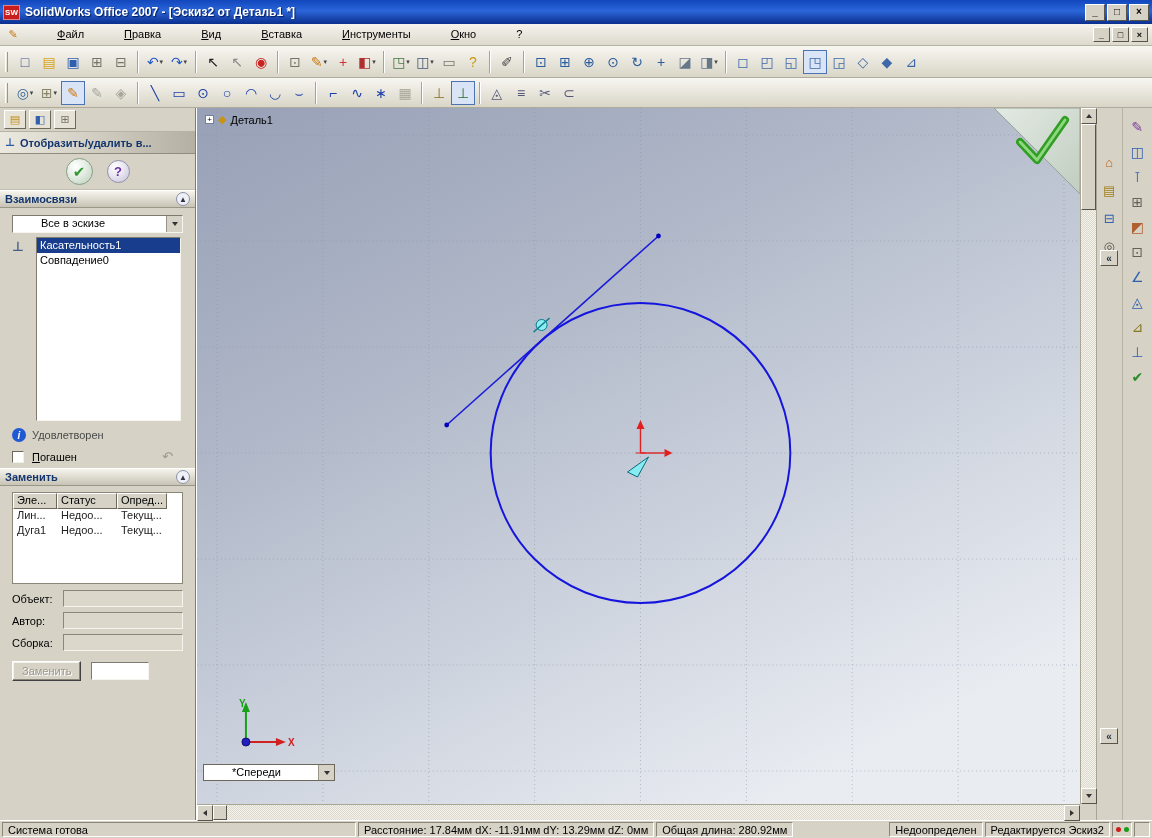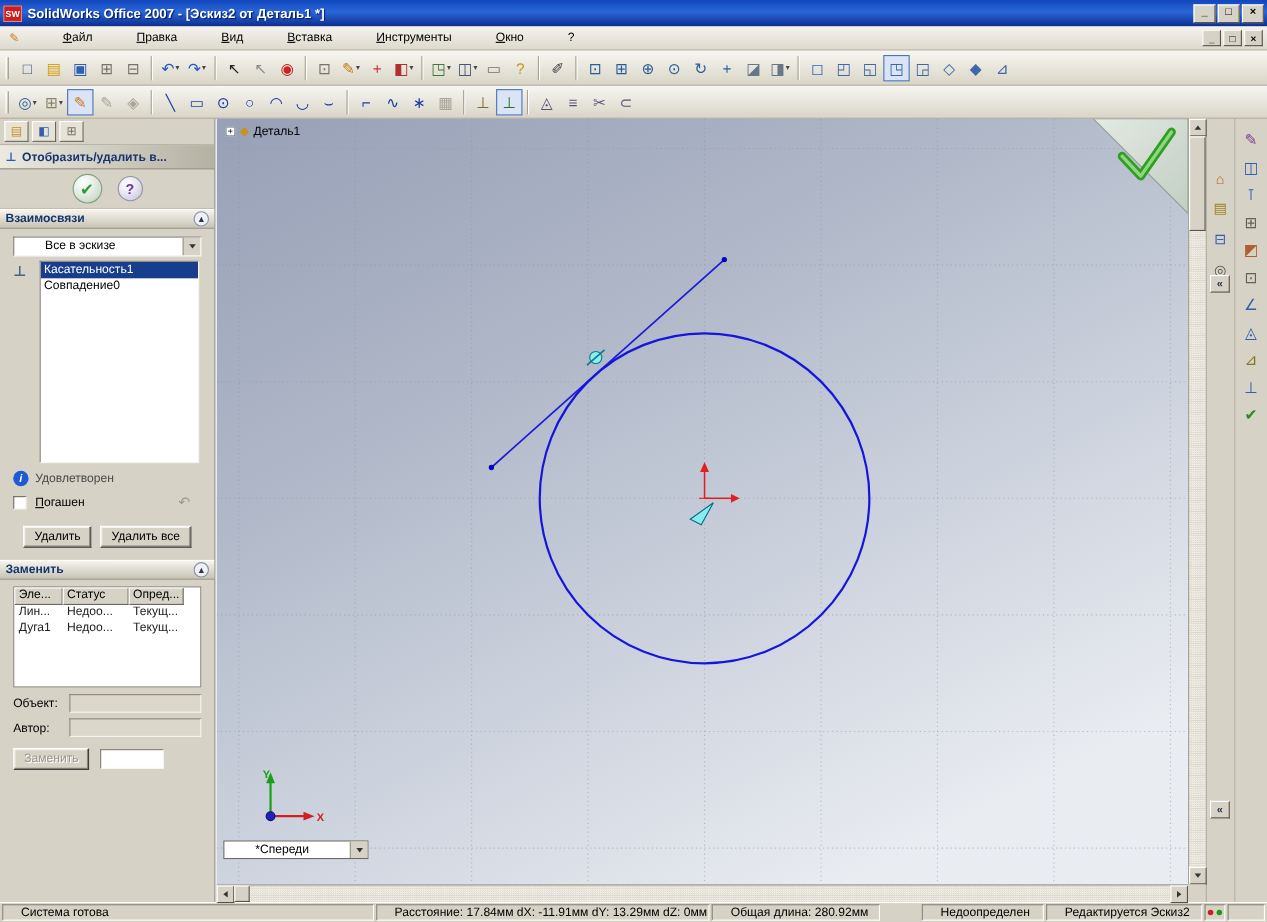--- a/index.html
+++ b/index.html
@@ -99,21 +99,21 @@
   
   .right-pane { width:56px; flex:0 0 56px; display:flex; background:#d6d2c6; border-left:1px solid #aaa696; }
   .task-strip { width:26px; position:relative; border-right:1px solid #b6b2a4; display:flex; flex-direction:column; align-items:center; padding-top:44px; gap:8px; }
   .task-btn { width:20px; height:20px; display:flex; align-items:center; justify-content:center; font-size:13px; border:1px solid transparent; }
   .chevron-btn { position:absolute; left:3px; width:18px; height:16px; background:#d6d2c6; border:1px solid; border-color:#fff #58544a #58544a #fff; font-size:10px; font-weight:bold; display:flex; align-items:center; justify-content:center; color:#234; }
   .cmd-strip { width:30px; display:flex; flex-direction:column; align-items:center; padding-top:8px; gap:3px; }
   .cmd-strip .tb-btn { min-width:24px; height:22px; }
 
   
   .statusbar { height:18px; flex:0 0 auto; background:#d6d2c6; border-top:1px solid #fff; display:flex; align-items:stretch; gap:2px; padding:1px 2px; }
-  .sb-seg { border:1px solid; border-color:#8a8678 #fff #fff #8a8678; padding:1px 16px; white-space:nowrap; overflow:hidden; display:flex; align-items:center; gap:3px; }
+  .sb-seg { border:1px solid; border-color:#8a8678 #fff #fff #8a8678; padding:1px 5px; white-space:nowrap; overflow:hidden; display:flex; align-items:center; gap:3px; }
   .sb-ready { width:354px; }
   .sb-spacer { flex:1; border-color:transparent; }
   .sb-dot { width:20px; justify-content:center; padding:1px 2px; }
   .dotr { width:5px; height:5px; border-radius:50%; background:#cc2020; }
   .dotg { width:5px; height:5px; border-radius:50%; background:#1a9a1a; }
   .sb-blank { width:16px; }
 </style>
 </head>
 <body>
 
@@ -398,24 +398,20 @@
         <span class="info-icon">i</span>
         <span>Удовлетворен</span>
       </div>
 
       <div class="check-row">
         <span class="checkbox"></span>
         <span class="ul-first">Погашен</span>
         <span class="undo-glyph">↶</span>
       </div>
 
-      <div class="btn-row">
-        <span class="push-btn ul-first">Удалить</span>
-        <span class="push-btn ul-first">Удалить все</span>
-      </div>
 
       <div class="section-header">
         <span>Заменить</span>
         <span class="section-collapse">▲</span>
       </div>
 
       <div class="etable" id="entities-table">
           <div class="hrow">
             <span class="hcell c0">Эле...</span>
             <span class="hcell c1">Статус</span>
@@ -433,20 +429,24 @@
           </div>
         </div>
 
       <div id="entity-fields">
           <div class="field-row">
             <span class="field-label">Объект:</span>
             <span class="field-input"></span>
           </div>
           <div class="field-row">
             <span class="field-label">Автор:</span>
+            <span class="field-input"></span>
+          </div>
+          <div class="field-row">
+            <span class="field-label">Сборка:</span>
             <span class="field-input"></span>
           </div>
         </div>
 
       <div class="replace-row">
         <span class="push-btn disabled ul-first">Заменить</span>
         <input class="replace-input" value="" style="">
       </div>
     </div>
 

